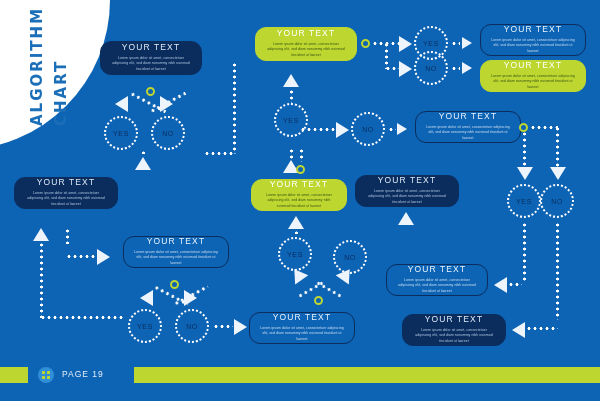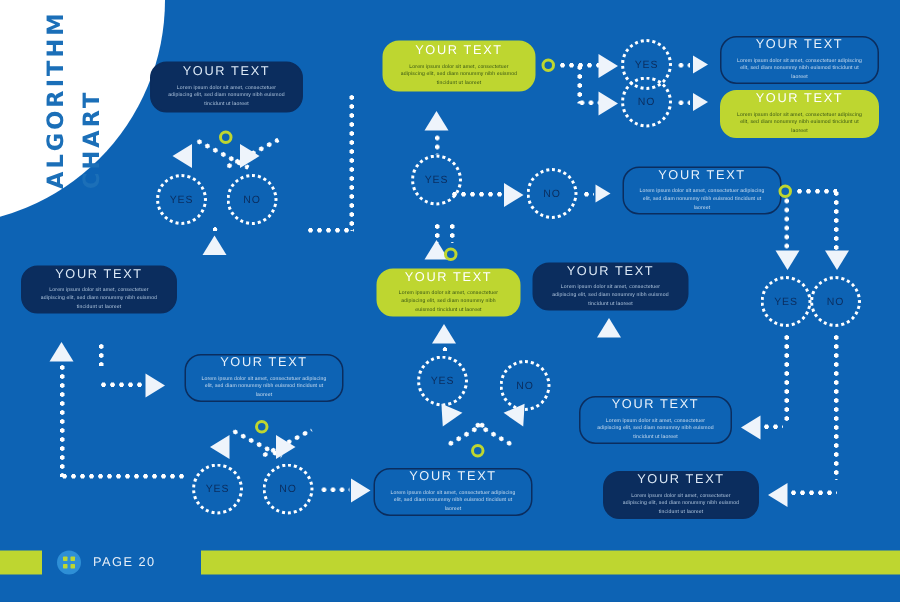--- a/index.html
+++ b/index.html
@@ -245,16 +245,16 @@
     <div id="fbar1"></div>
     <div id="fbar2"></div>
     <div id="fdot">
       <span class="grid">
           <i></i>
           <i></i>
           <i></i>
           <i></i>
         </span>
     </div>
-    <div id="fpage">PAGE 20</div>
+    <div id="fpage">PAGE 19</div>
   </div>
 
 </div>
 
 </body></html>

